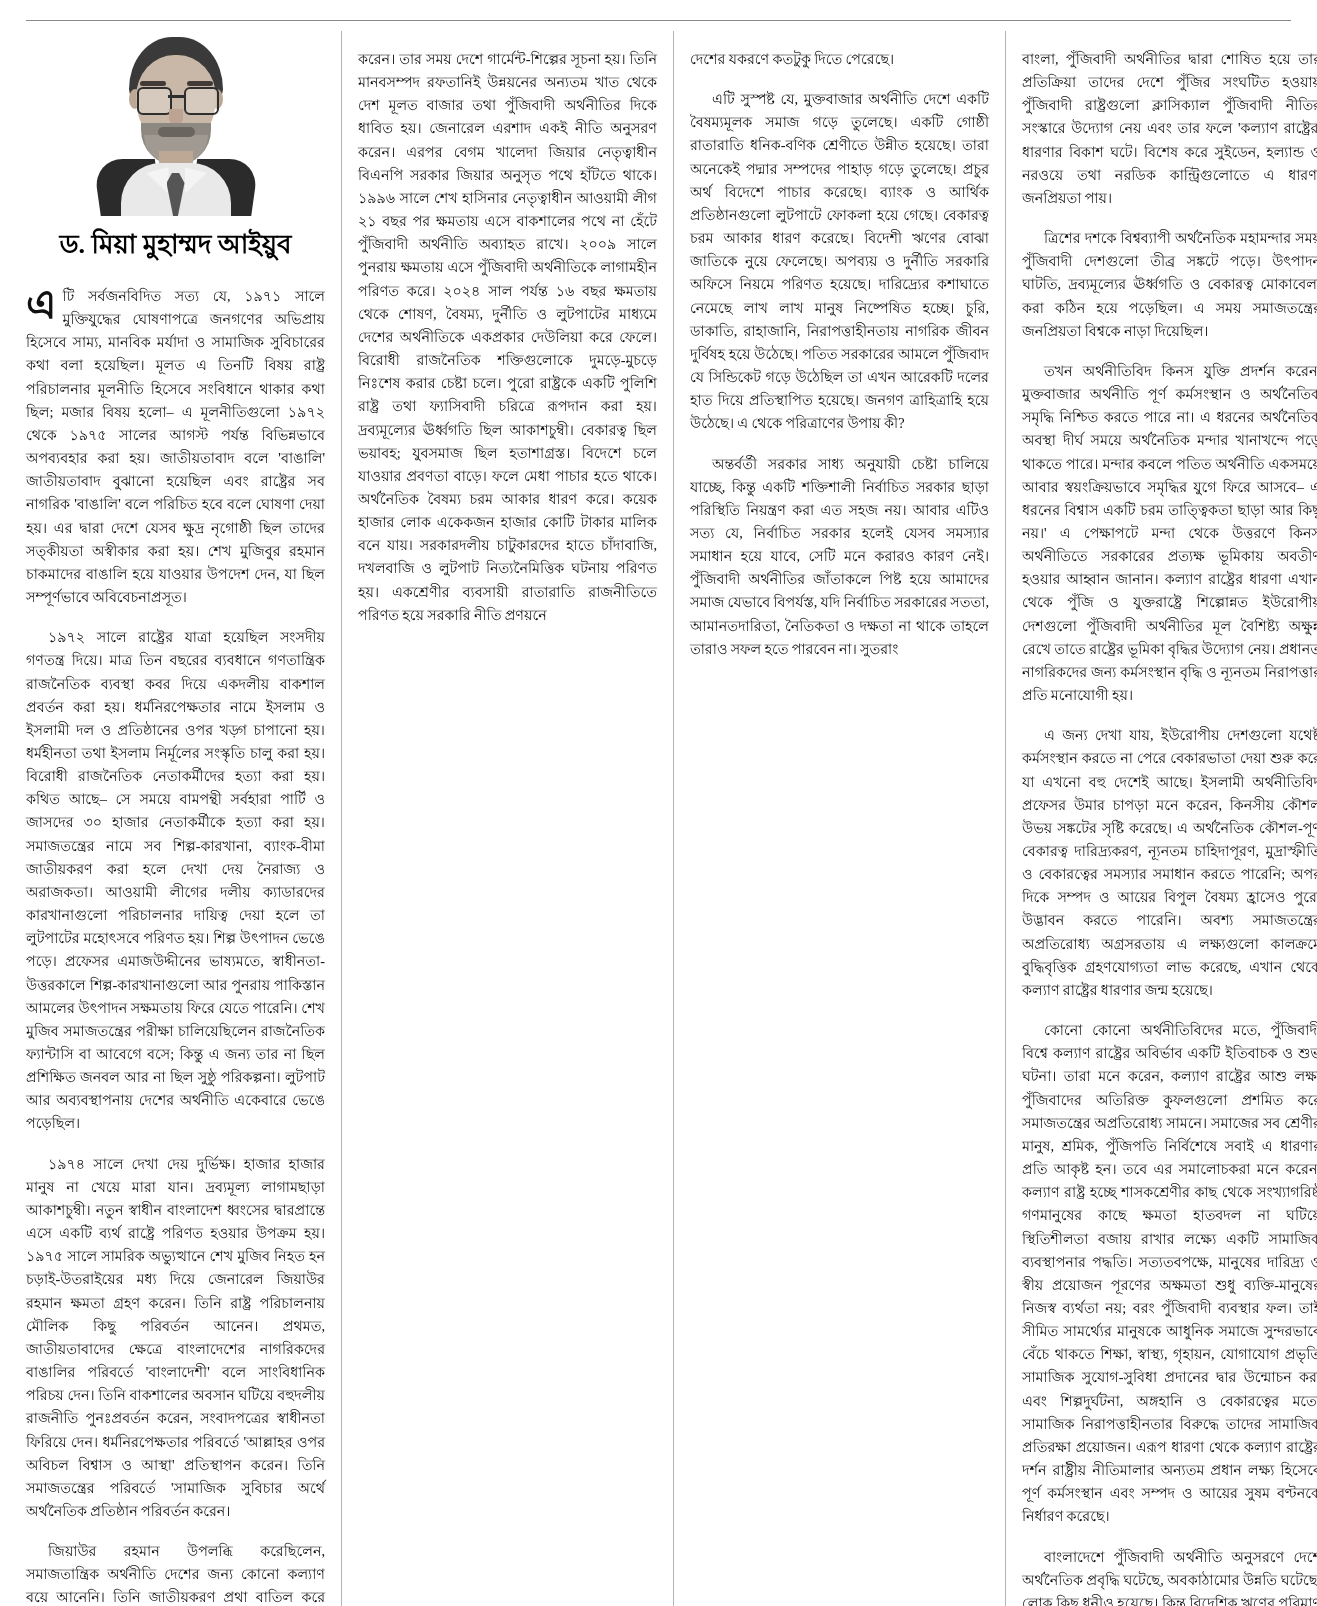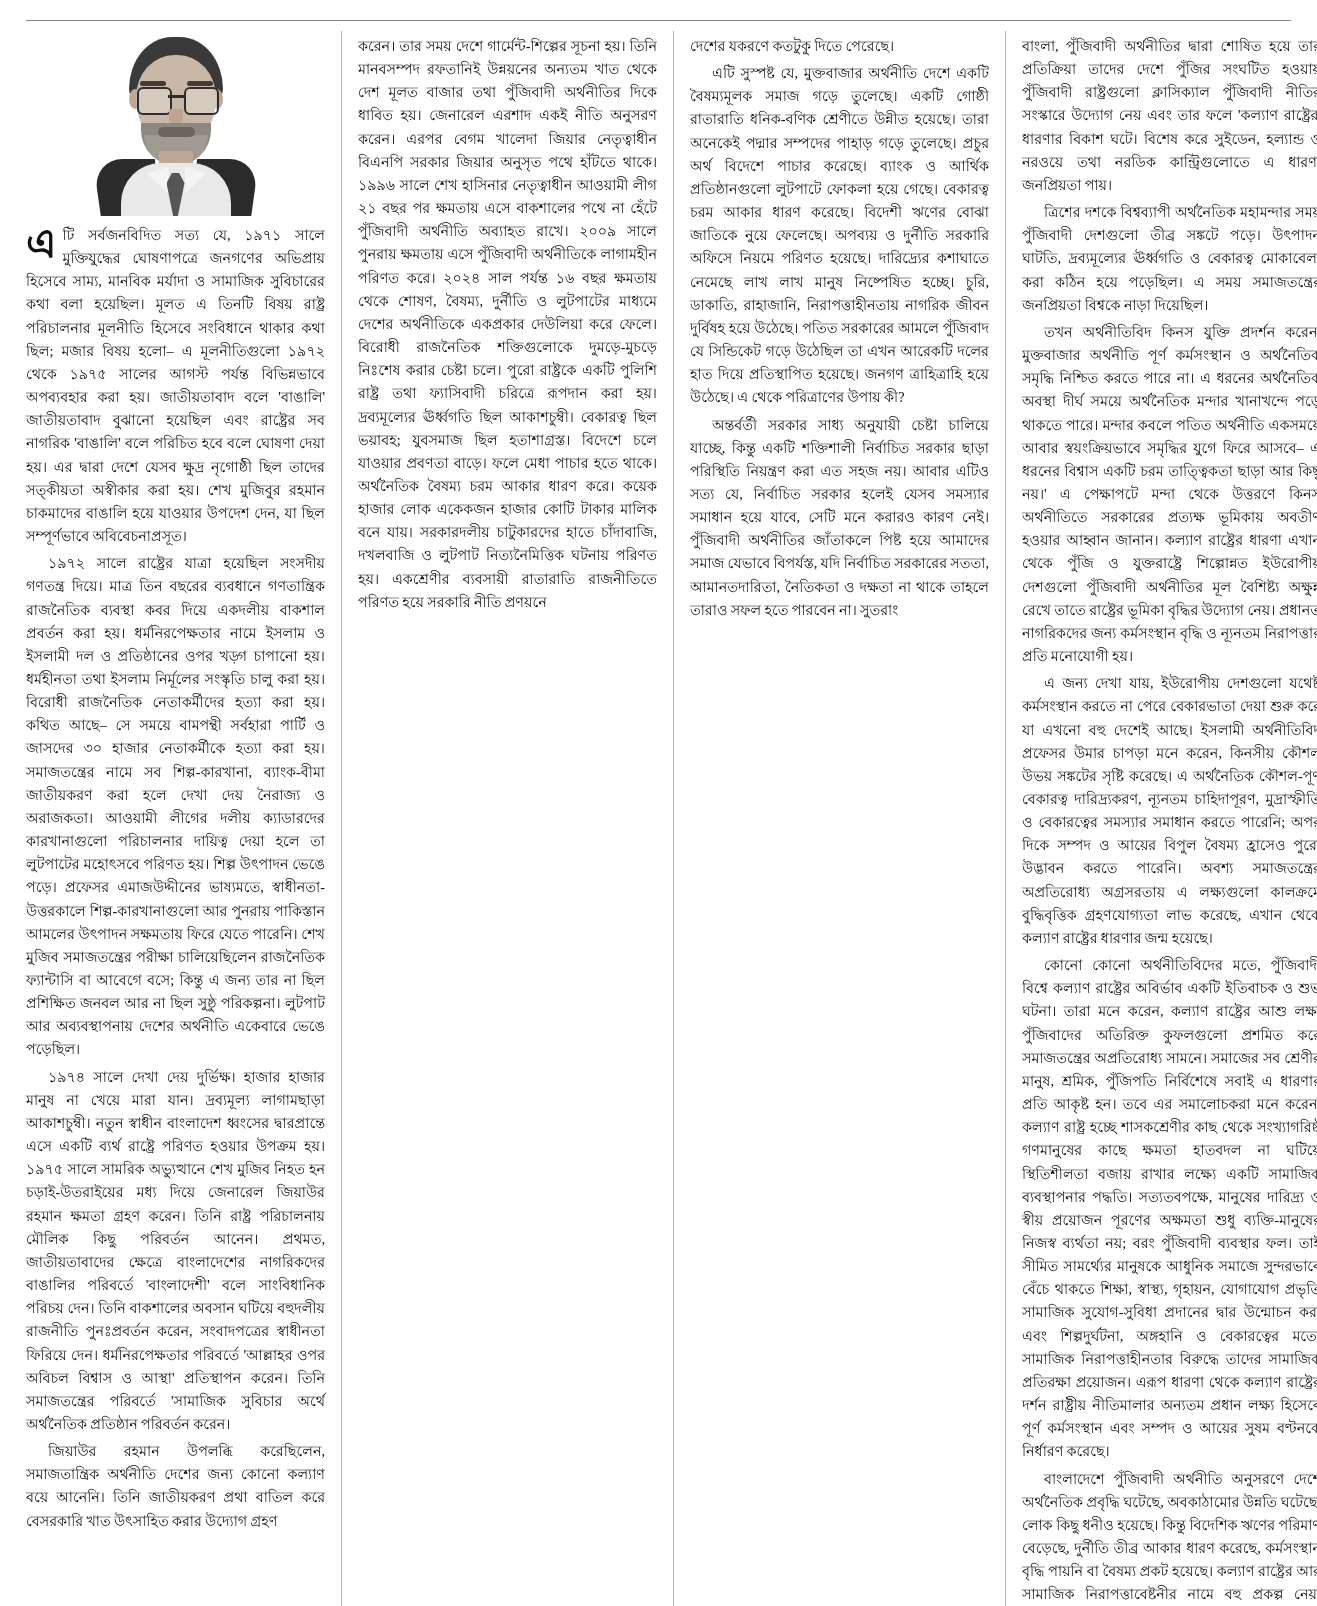--- a/index.html
+++ b/index.html
@@ -183,21 +183,21 @@
   }
   .body-text {
     font-size: 14.3px;
     line-height: 1.62;
     text-align: justify;
     text-justify: inter-word;
     word-spacing: -0.3px;
     color: #101010;
   }
   .body-text p {
-    margin: 4px 0 0 0;
+    margin: 17px 0 0 0;
     text-indent: 22px;
   }
   .body-text p.first {
     text-indent: 0;
   }
   .dropcap-para {
     position: relative;
   }
   .dropcap {
     float: left;
@@ -234,20 +234,21 @@
           <div class="p-chinline"></div>
           <div class="p-must"></div>
           <div class="p-neck"></div>
           <div class="p-jacket-l"></div>
           <div class="p-jacket-r"></div>
           <div class="p-shirt"></div>
           <div class="p-collar-l"></div>
           <div class="p-collar-r"></div>
           <div class="p-tie"></div>
         </div>
+        <div class="author-name">ড. মিয়া মুহাম্মদ আইয়ুব</div>
       </div>
       <div class="body-text">
         <p class="first dropcap-para"><span class="dropcap">এ</span>টি সর্বজনবিদিত সত্য যে, ১৯৭১ সালে মুক্তিযুদ্ধের ঘোষণাপত্রে জনগণের অভিপ্রায় হিসেবে সাম্য, মানবিক মর্যাদা ও সামাজিক সুবিচারের কথা বলা হয়েছিল। মূলত এ তিনটি বিষয় রাষ্ট্র পরিচালনার মূলনীতি হিসেবে সংবিধানে থাকার কথা ছিল; মজার বিষয় হলো– এ মূলনীতিগুলো ১৯৭২ থেকে ১৯৭৫ সালের আগস্ট পর্যন্ত বিভিন্নভাবে অপব্যবহার করা হয়। জাতীয়তাবাদ বলে 'বাঙালি' জাতীয়তাবাদ বুঝানো হয়েছিল এবং রাষ্ট্রের সব নাগরিক 'বাঙালি' বলে পরিচিত হবে বলে ঘোষণা দেয়া হয়। এর দ্বারা দেশে যেসব ক্ষুদ্র নৃগোষ্ঠী ছিল তাদের সত্কীয়তা অস্বীকার করা হয়। শেখ মুজিবুর রহমান চাকমাদের বাঙালি হয়ে যাওয়ার উপদেশ দেন, যা ছিল সম্পূর্ণভাবে অবিবেচনাপ্রসূত।</p>
         <p>১৯৭২ সালে রাষ্ট্রের যাত্রা হয়েছিল সংসদীয় গণতন্ত্র দিয়ে। মাত্র তিন বছরের ব্যবধানে গণতান্ত্রিক রাজনৈতিক ব্যবস্থা কবর দিয়ে একদলীয় বাকশাল প্রবর্তন করা হয়। ধর্মনিরপেক্ষতার নামে ইসলাম ও ইসলামী দল ও প্রতিষ্ঠানের ওপর খড়্গ চাপানো হয়। ধর্মহীনতা তথা ইসলাম নির্মূলের সংস্কৃতি চালু করা হয়। বিরোধী রাজনৈতিক নেতাকর্মীদের হত্যা করা হয়। কথিত আছে– সে সময়ে বামপন্থী সর্বহারা পার্টি ও জাসদের ৩০ হাজার নেতাকর্মীকে হত্যা করা হয়। সমাজতন্ত্রের নামে সব শিল্প-কারখানা, ব্যাংক-বীমা জাতীয়করণ করা হলে দেখা দেয় নৈরাজ্য ও অরাজকতা। আওয়ামী লীগের দলীয় ক্যাডারদের কারখানাগুলো পরিচালনার দায়িত্ব দেয়া হলে তা লুটপাটের মহোৎসবে পরিণত হয়। শিল্প উৎপাদন ভেঙে পড়ে। প্রফেসর এমাজউদ্দীনের ভাষ্যমতে, স্বাধীনতা-উত্তরকালে শিল্প-কারখানাগুলো আর পুনরায় পাকিস্তান আমলের উৎপাদন সক্ষমতায় ফিরে যেতে পারেনি। শেখ মুজিব সমাজতন্ত্রের পরীক্ষা চালিয়েছিলেন রাজনৈতিক ফ্যান্টাসি বা আবেগে বসে; কিন্তু এ জন্য তার না ছিল প্রশিক্ষিত জনবল আর না ছিল সুষ্ঠু পরিকল্পনা। লুটপাট আর অব্যবস্থাপনায় দেশের অর্থনীতি একেবারে ভেঙে পড়েছিল।</p>
         <p>১৯৭৪ সালে দেখা দেয় দুর্ভিক্ষ। হাজার হাজার মানুষ না খেয়ে মারা যান। দ্রব্যমূল্য লাগামছাড়া আকাশচুম্বী। নতুন স্বাধীন বাংলাদেশ ধ্বংসের দ্বারপ্রান্তে এসে একটি ব্যর্থ রাষ্ট্রে পরিণত হওয়ার উপক্রম হয়। ১৯৭৫ সালে সামরিক অভ্যুত্থানে শেখ মুজিব নিহত হন চড়াই-উতরাইয়ের মধ্য দিয়ে জেনারেল জিয়াউর রহমান ক্ষমতা গ্রহণ করেন। তিনি রাষ্ট্র পরিচালনায় মৌলিক কিছু পরিবর্তন আনেন। প্রথমত, জাতীয়তাবাদের ক্ষেত্রে বাংলাদেশের নাগরিকদের বাঙালির পরিবর্তে 'বাংলাদেশী' বলে সাংবিধানিক পরিচয় দেন। তিনি বাকশালের অবসান ঘটিয়ে বহুদলীয় রাজনীতি পুনঃপ্রবর্তন করেন, সংবাদপত্রের স্বাধীনতা ফিরিয়ে দেন। ধর্মনিরপেক্ষতার পরিবর্তে 'আল্লাহর ওপর অবিচল বিশ্বাস ও আস্থা' প্রতিস্থাপন করেন। তিনি সমাজতন্ত্রের পরিবর্তে 'সামাজিক সুবিচার অর্থে অর্থনৈতিক প্রতিষ্ঠান পরিবর্তন করেন।</p>
         <p>জিয়াউর রহমান উপলব্ধি করেছিলেন, সমাজতান্ত্রিক অর্থনীতি দেশের জন্য কোনো কল্যাণ বয়ে আনেনি। তিনি জাতীয়করণ প্রথা বাতিল করে বেসরকারি খাত উৎসাহিত করার উদ্যোগ গ্রহণ</p>
       </div>
     </div>
 
     <div class="divider"></div>

